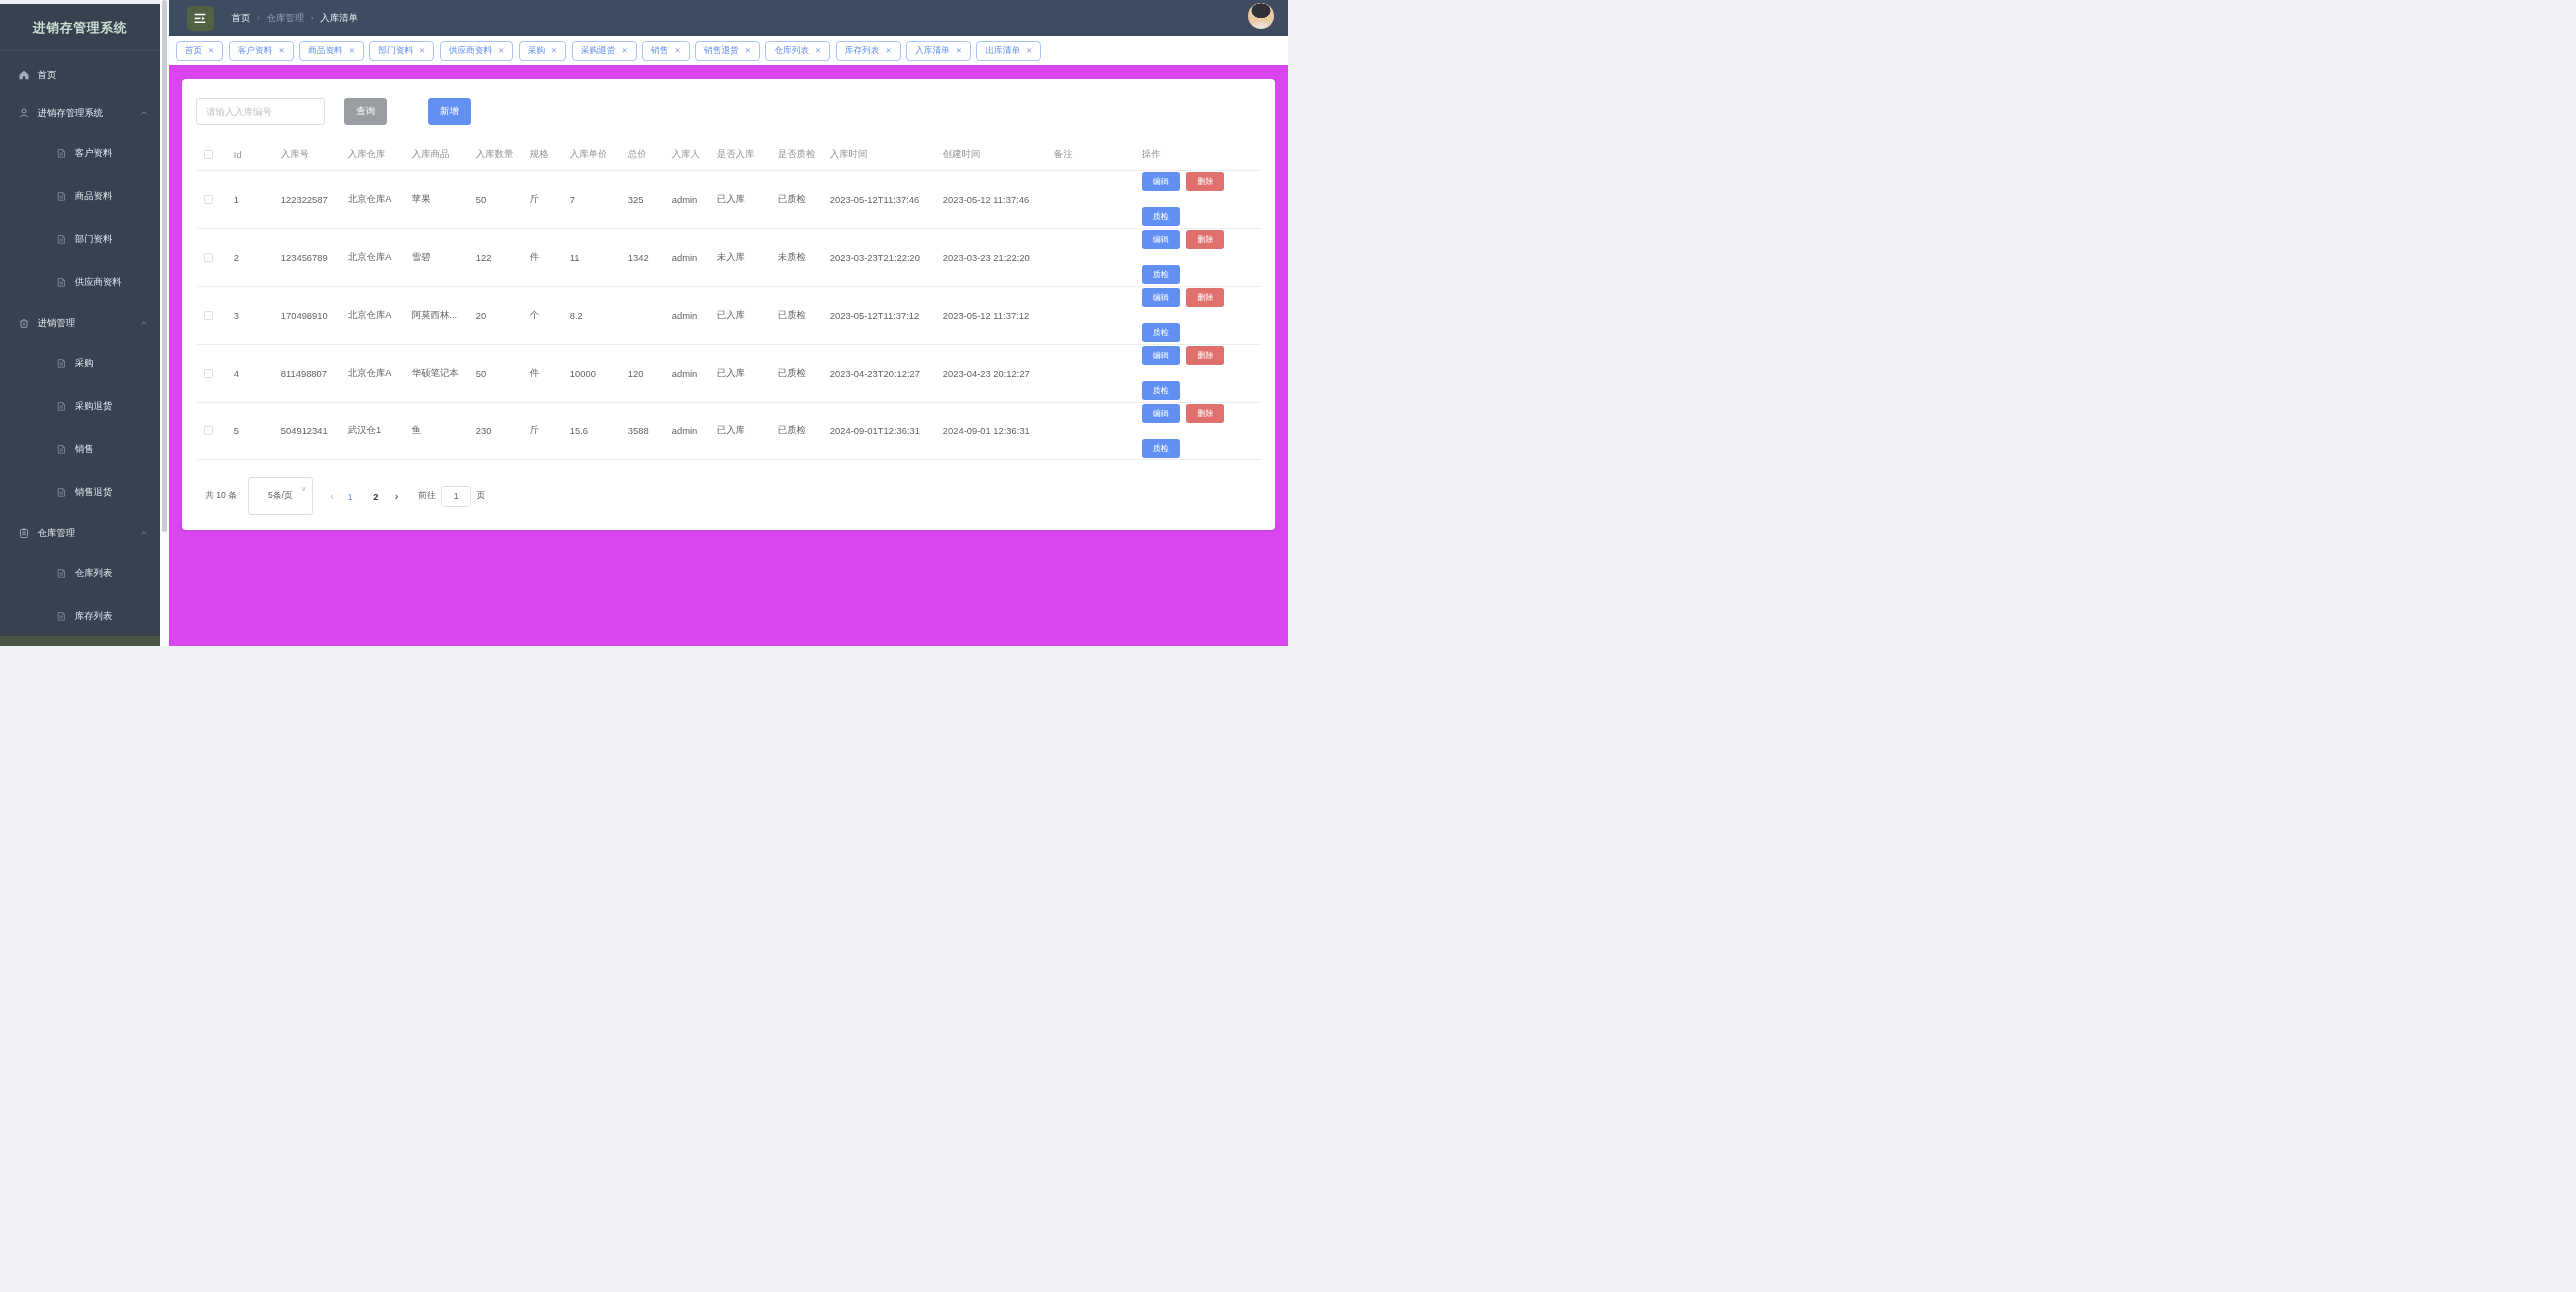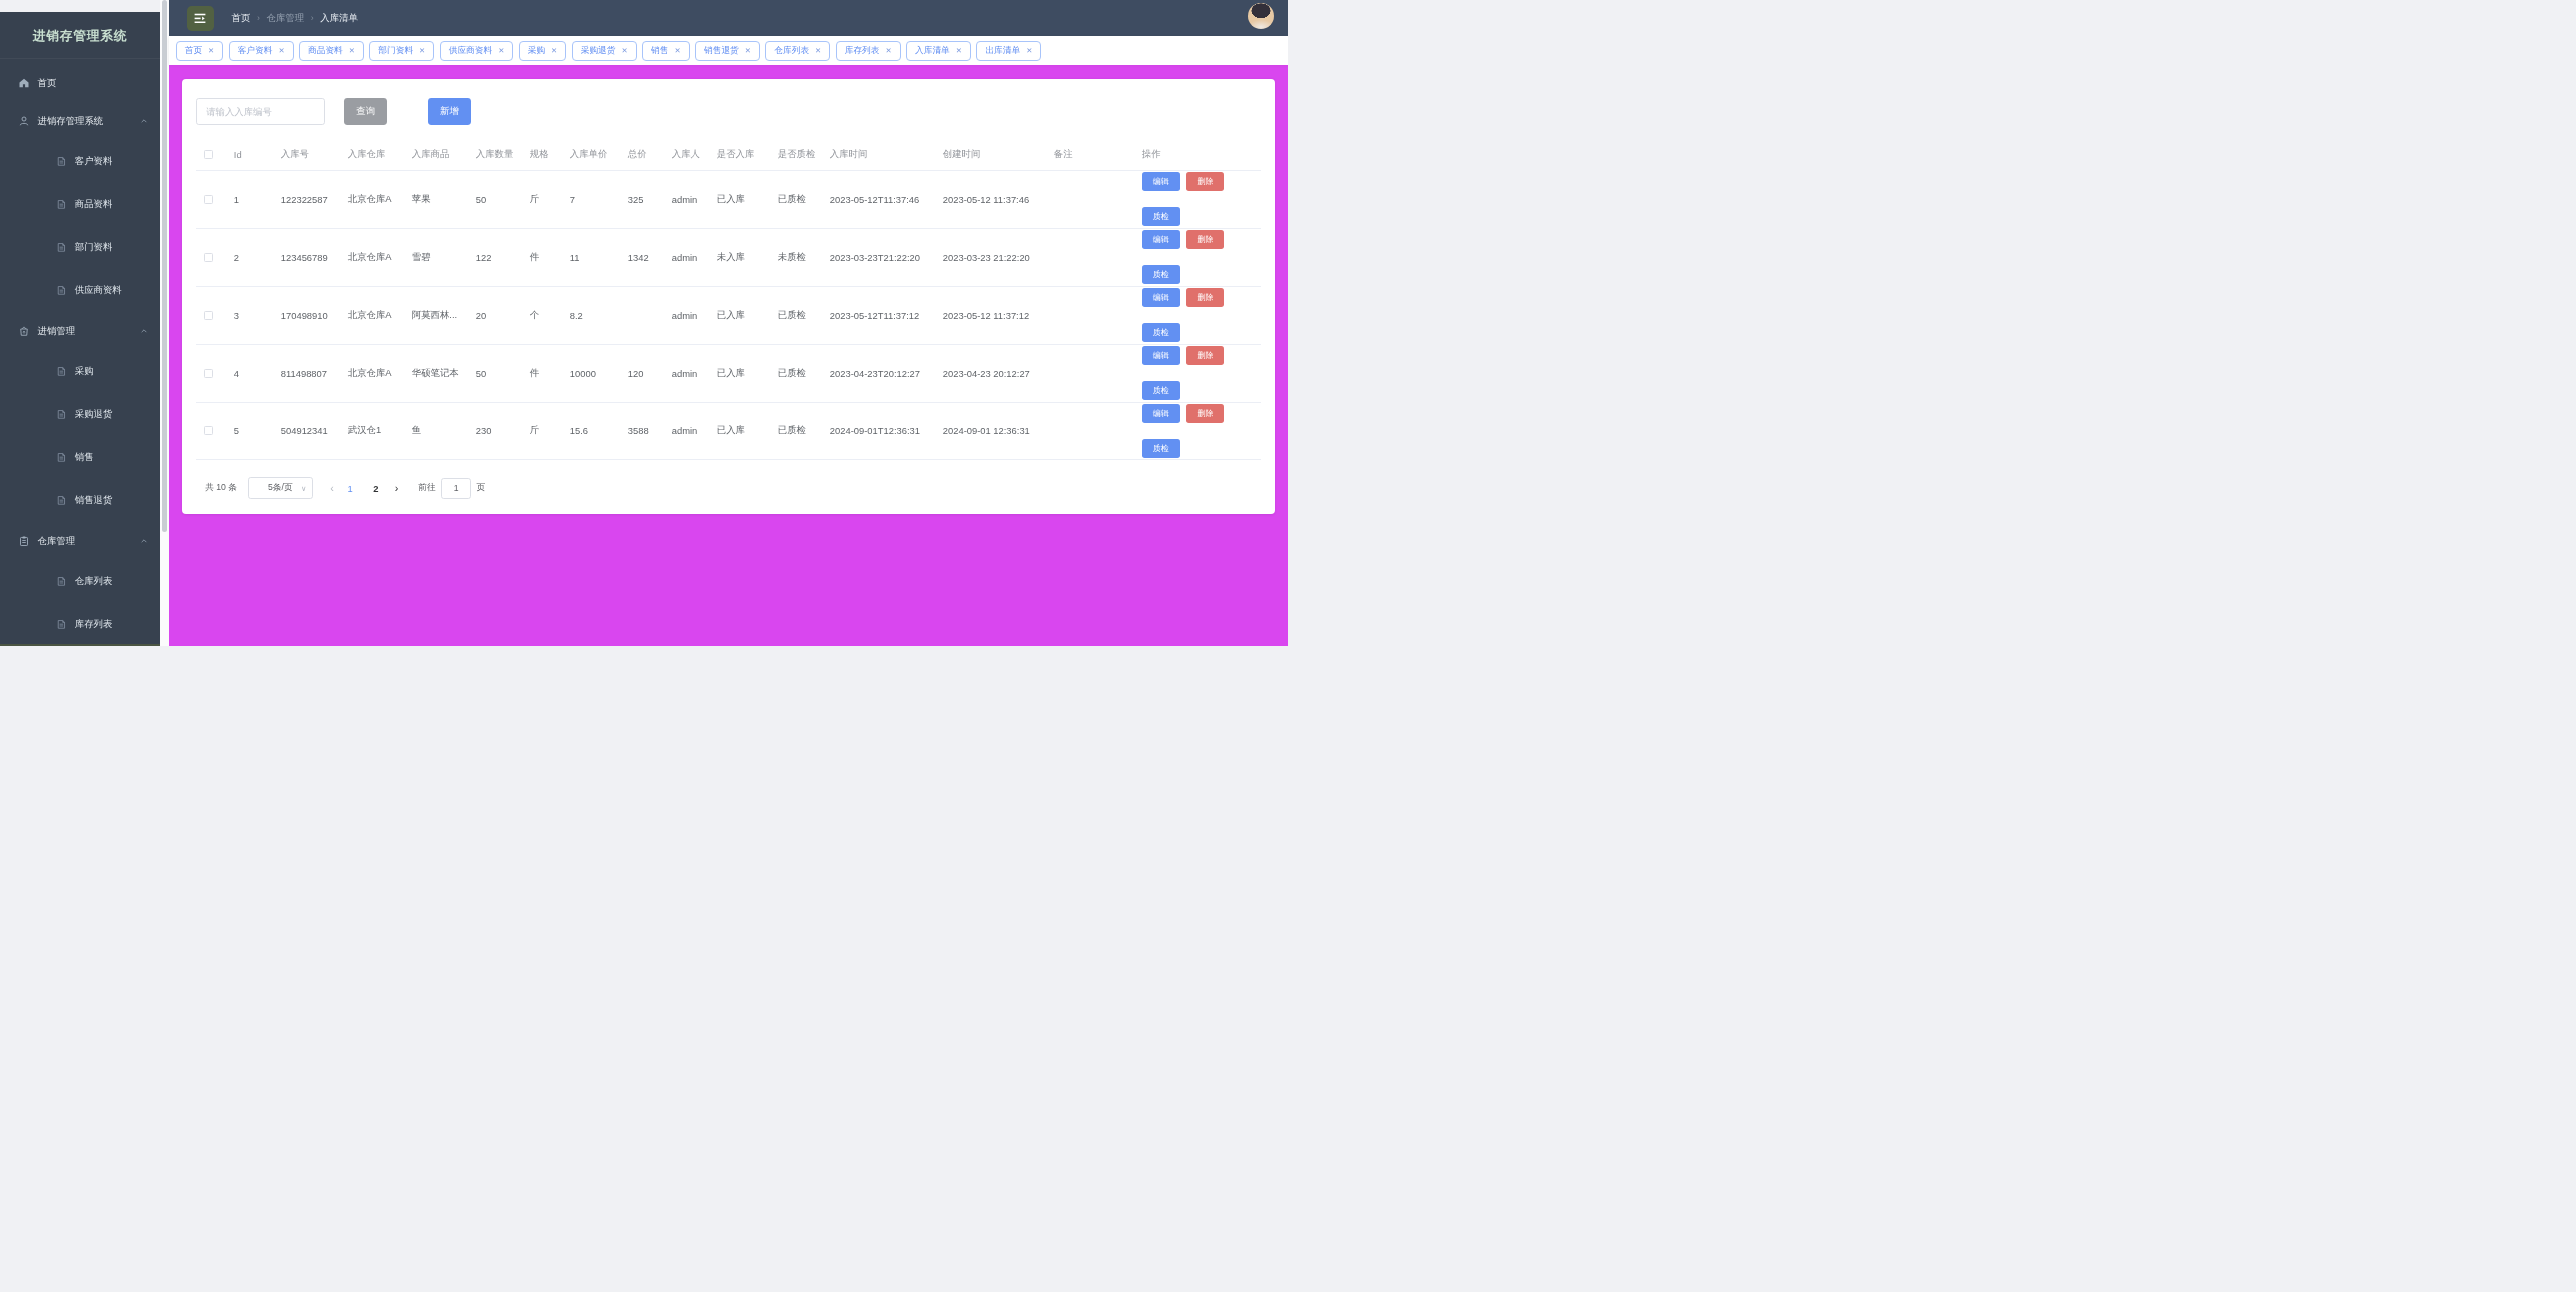--- a/index.html
+++ b/index.html
@@ -2,21 +2,21 @@
 <html style="font-size:10.8px"><head>
 <meta charset="utf-8">
 <style>
   * { margin:0; padding:0; box-sizing:border-box; }
   html,body { width:1288px; height:646px; overflow:hidden;
     font-family:"Liberation Sans","DejaVu Sans",sans-serif; background:#f0f1f4; }
 
   .layout { position:relative; width:1288px; height:646px; }
 
   
-  .sidebar { position:absolute; left:0; top:12px; width:160px; height:646px;
+  .sidebar { position:absolute; left:0; top:4px; width:160px; height:646px;
     background:#37414f; overflow:hidden; }
   .app-title { height:47px; line-height:47px; text-align:center; font-size:12.8px;
     font-weight:bold; letter-spacing:0.7px; color:#c8dfd0;
     border-bottom:0.7px solid rgba(255,255,255,0.05); }
   .menu { padding-top:5.4px; }
   .m-item { display:flex; align-items:center; height:38px; padding-left:17.5px;
     color:#e6ebf0; font-size:9.4px; cursor:pointer; position:relative; }
   .m-item .mi { width:12px; height:12px; color:#9fadbb; flex:0 0 12px; }
   .m-item .mlabel { margin-left:8px; }
   .m-chevron { position:absolute; right:12px; width:8px; height:8px; color:#93a1b0; }
@@ -92,21 +92,21 @@
   .ops-line { display:flex; gap:6.7px; }
   .ops-line + .ops-line { margin-top:16px;align-items:center; }
   .sbtn { width:38px; height:19px; border:none; border-radius:2.7px; color:#fff;
     font-size:8px; cursor:pointer; font-family:inherit; }
   .sbtn-blue { background:#6290f2; }
   .sbtn-red { background:#e0706b; }
 
   
   .pagination { display:flex; align-items:center; margin-top:17.5px; padding-left:9.4px;
     font-size:8.7px; color:#606266; }
-  .pg-select { position:relative; width:65px; height:22px; border:0.7px solid #dcdfe6;
+  .pg-select { position:relative; width:65px; height:38px; border:0.7px solid #dcdfe6;
     border-radius:2.7px; margin-left:10.8px; display:flex; align-items:center;
     justify-content:center; cursor:pointer; color:#606266; }
   .pg-caret { position:absolute; right:5.4px; top:5.4px; color:#b4b9c2; font-size:7.4px; }
   .pg-arrow { margin-left:17.5px; font-size:10.8px; cursor:pointer; color:#b4b9c2;
     background:none; border:none; font-family:inherit; }
   .pg-next { color:#303133; margin-left:9.4px; }
   .pg-page { width:19px; text-align:center; font-size:9.4px; cursor:pointer;
     background:none; border:none; font-family:inherit; margin-left:6.7px; }
   .pg-page.active { color:#6290f2; }
   .pg-page.plain { color:#303133; font-weight:bold; }

